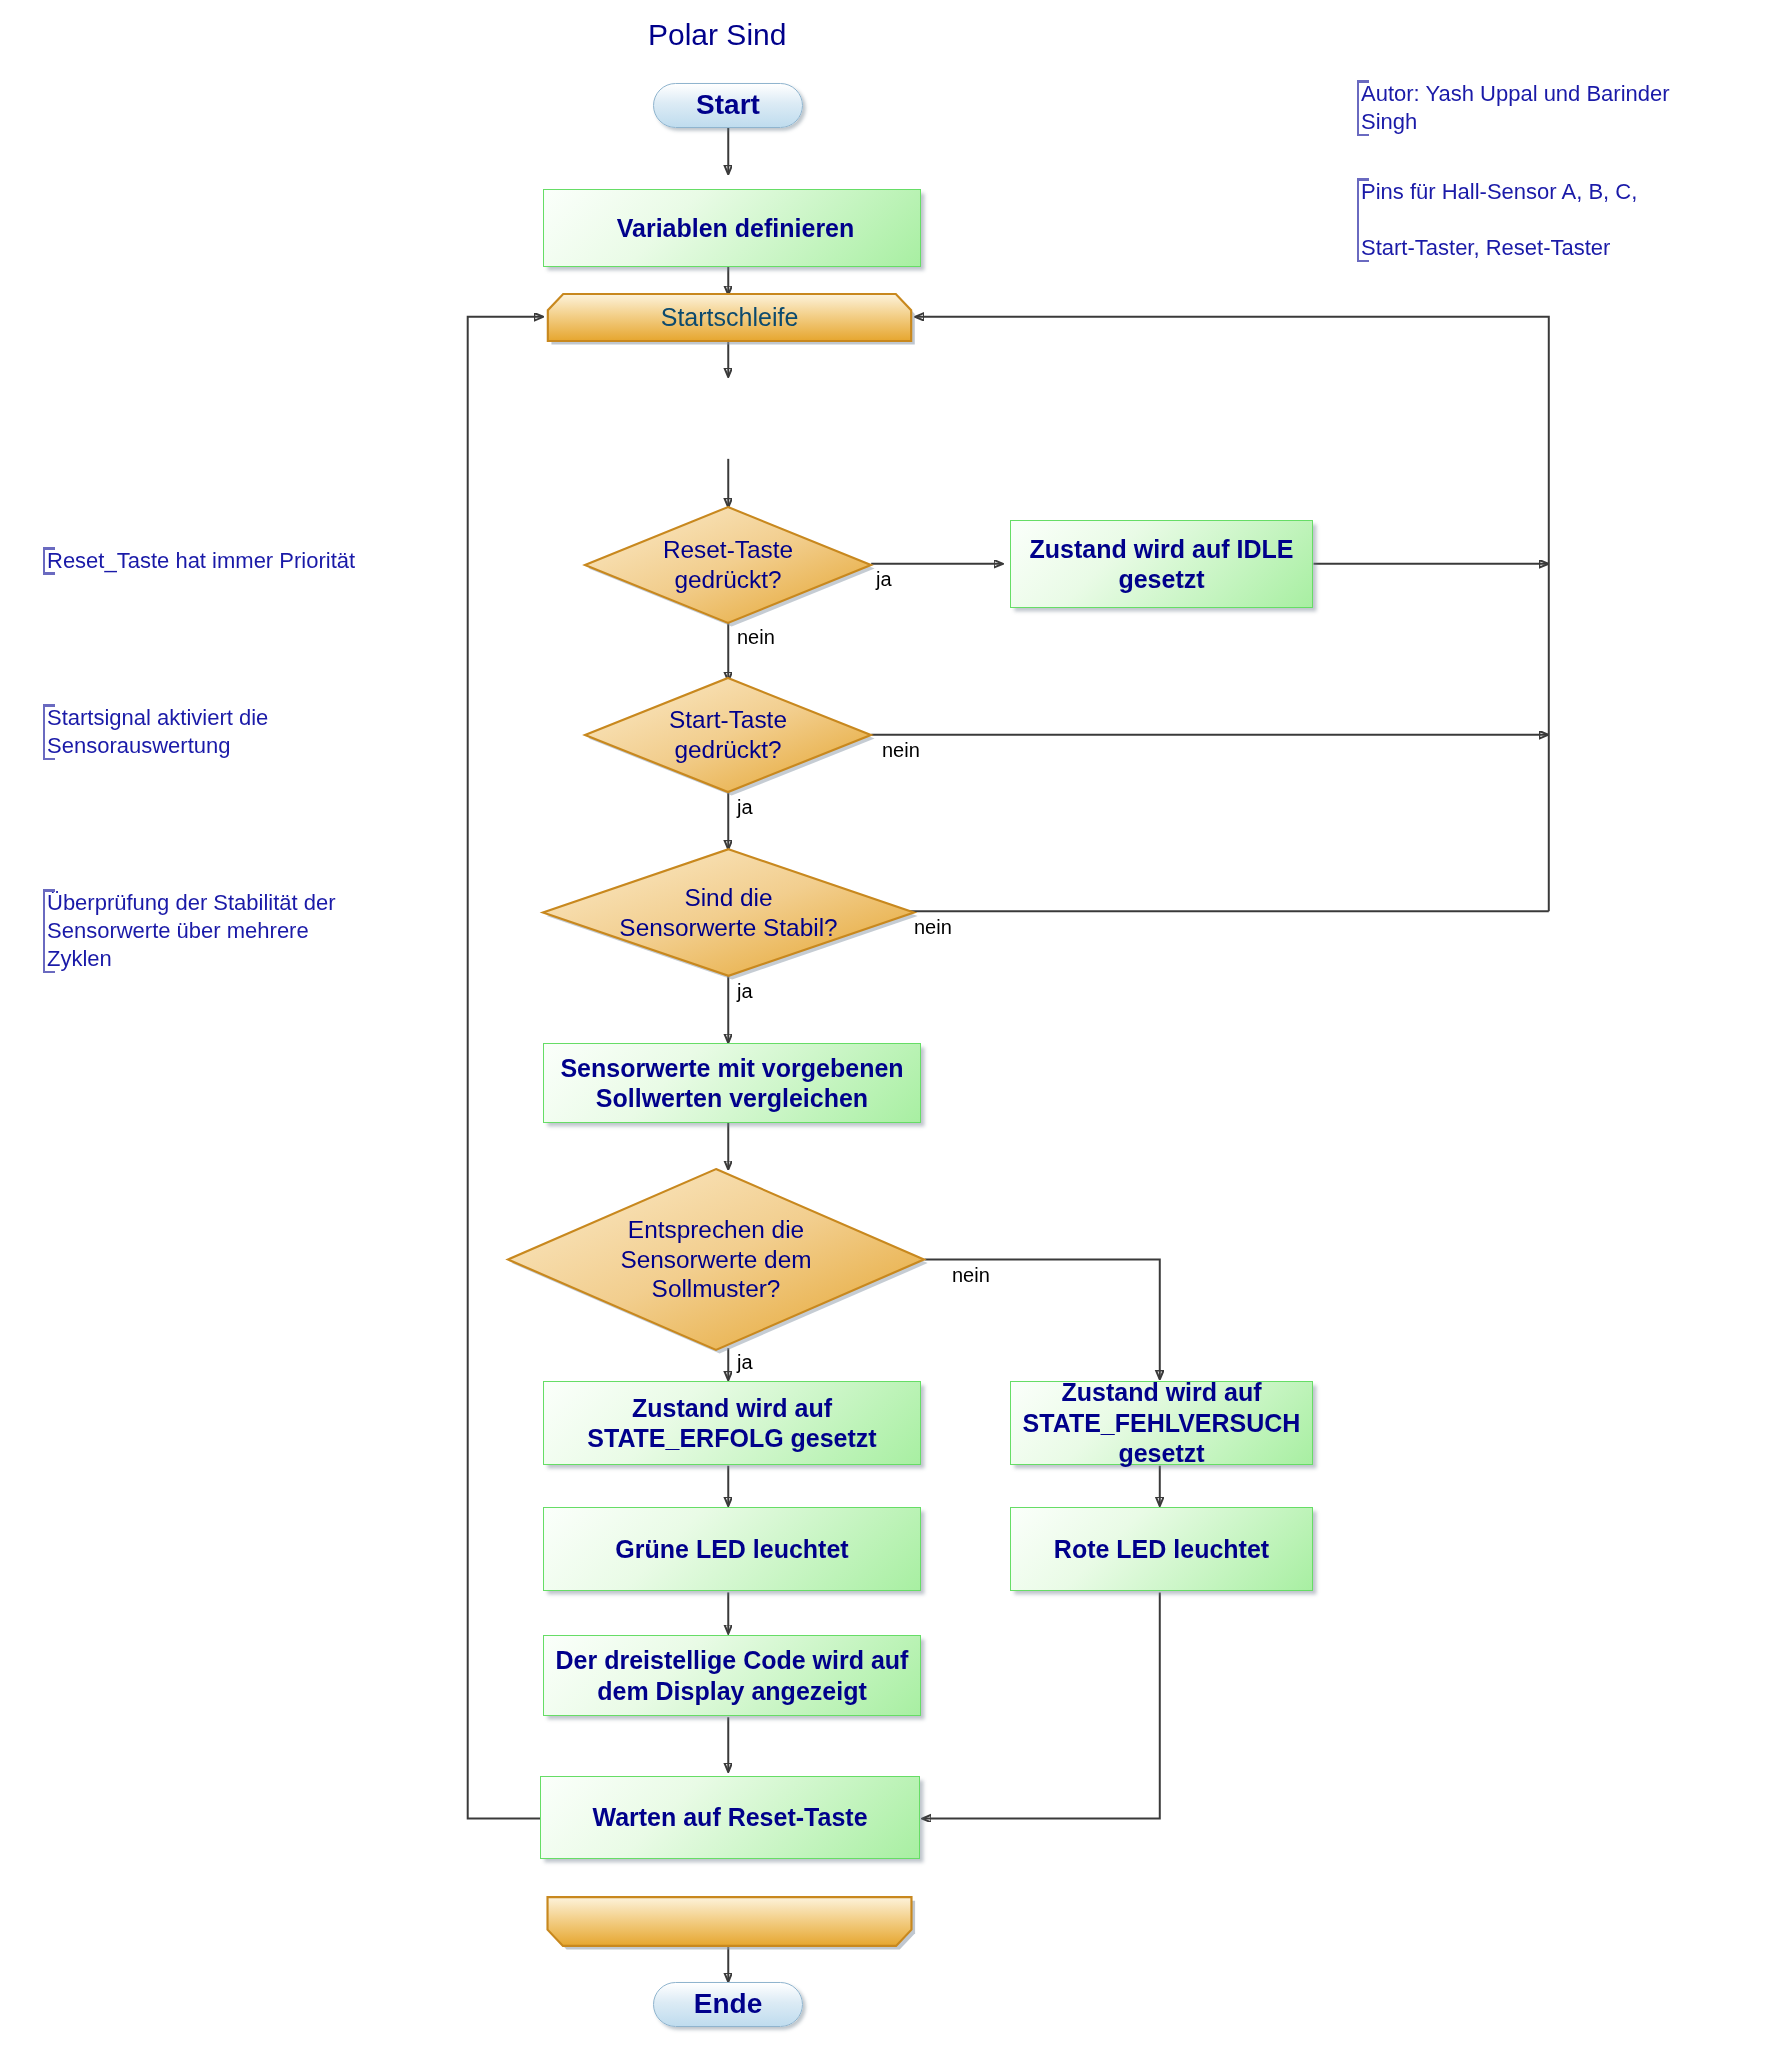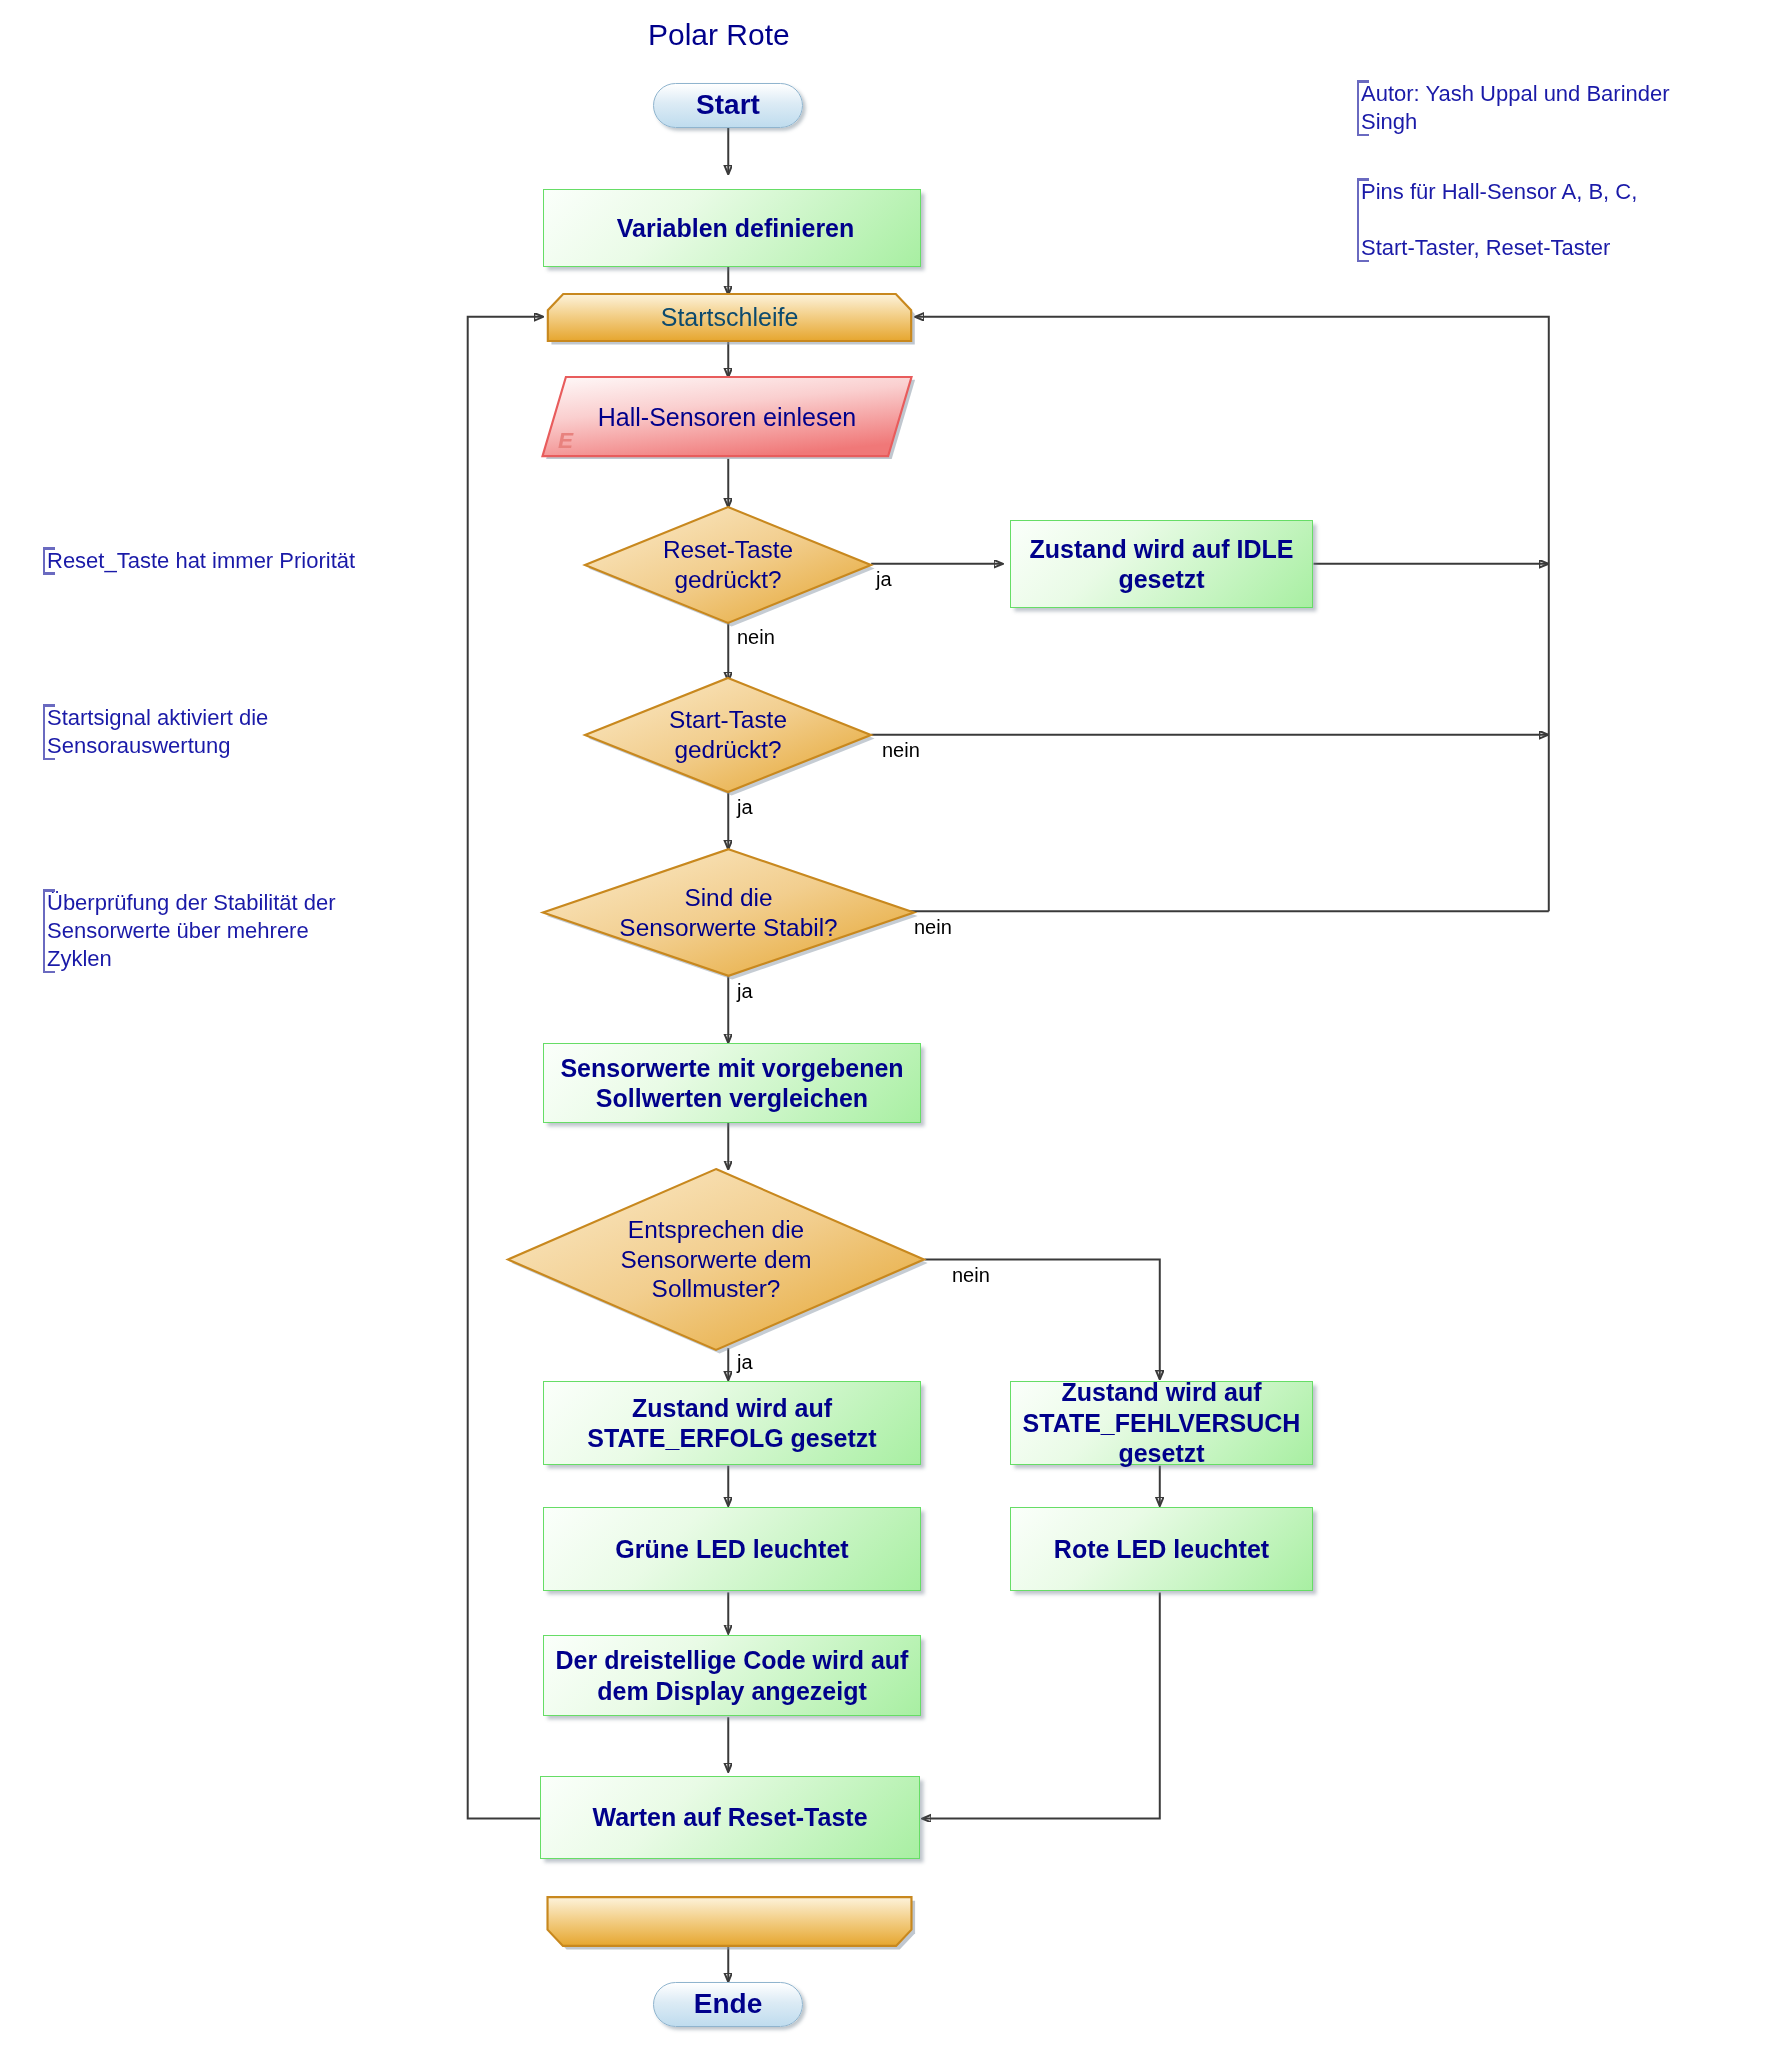--- a/index.html
+++ b/index.html
@@ -123,21 +123,21 @@
 
     <line x1="1282" y1="1620" x2="1282" y2="1664" marker-end="url(#ah)"></line>
 
     <path d="M 1282 1760 L 1282 2010 L 1020 2010" marker-end="url(#ah)"></path>
 
     <path d="M 597 2010 L 517 2010 L 517 350 L 600 350" marker-end="url(#ah)"></path>
 
     <line x1="805" y1="2150" x2="805" y2="2190" marker-end="url(#ah)"></line>
   </svg>
 
-  <div class="title" style="left:648px;top:18px;">Polar Rote</div>
+  <div class="title" style="left:648px;top:18px;">Polar Sind</div>
 
   <div class="node terminator" style="left:653px;top:83px;width:150px;height:45px;">
     <span>Start</span>
   </div>
 
   <div class="node process" style="left:543px;top:189px;width:378px;height:78px;padding-left:16px;">
     <span>Variablen definieren</span>
   </div>
 
   <div class="loopwrap" style="left:543px;top:294px;width:373px;height:47px;">
@@ -148,35 +148,20 @@
           <stop offset="45%" stop-color="#F3D08A"></stop>
           <stop offset="100%" stop-color="#E6A62F"></stop>
         </linearGradient>
       </defs>
       <polygon points="5,52 5,18 22,0 390,0 407,18 407,52" fill="#8C99A8" opacity=".55" transform="translate(4,4)"></polygon>
       <polygon points="5,52 5,18 22,0 390,0 407,18 407,52" fill="url(#loopGrad)" stroke="#C8881E" stroke-width="2.4"></polygon>
     </svg>
     <div class="loop-label">Startschleife</div>
   </div>
 
-  <div class="iowrap" style="left:538px;top:377px;width:378px;height:81px;">
-    <svg width="378" height="81" viewBox="0 0 418 90">
-      <defs>
-        <linearGradient id="ioGrad" x1="0.15" y1="0" x2="0.6" y2="1">
-          <stop offset="0%" stop-color="#FEF4F4"></stop>
-          <stop offset="40%" stop-color="#FACFCF"></stop>
-          <stop offset="100%" stop-color="#F07878"></stop>
-        </linearGradient>
-      </defs>
-      <polygon points="30,0 414,0 388,88 4,88" fill="#8C99A8" opacity=".55" transform="translate(4,3)"></polygon>
-      <polygon points="30,0 414,0 388,88 4,88" fill="url(#ioGrad)" stroke="#E85C5C" stroke-width="2.4"></polygon>
-    </svg>
-    <div class="io-label">Hall-Sensoren einlesen</div>
-    <div class="io-marker">E</div>
-  </div>
 
   <div class="decwrap" style="left:585px;top:507px;width:286px;height:116px;">
     <svg width="286" height="116" viewBox="0 0 316 128">
       <defs>
         <linearGradient id="decGrad" x1="0" y1="0" x2="1" y2="1">
           <stop offset="0%" stop-color="#FBEBCB"></stop>
           <stop offset="50%" stop-color="#F2CE8E"></stop>
           <stop offset="100%" stop-color="#E4A32B"></stop>
         </linearGradient>
       </defs>

